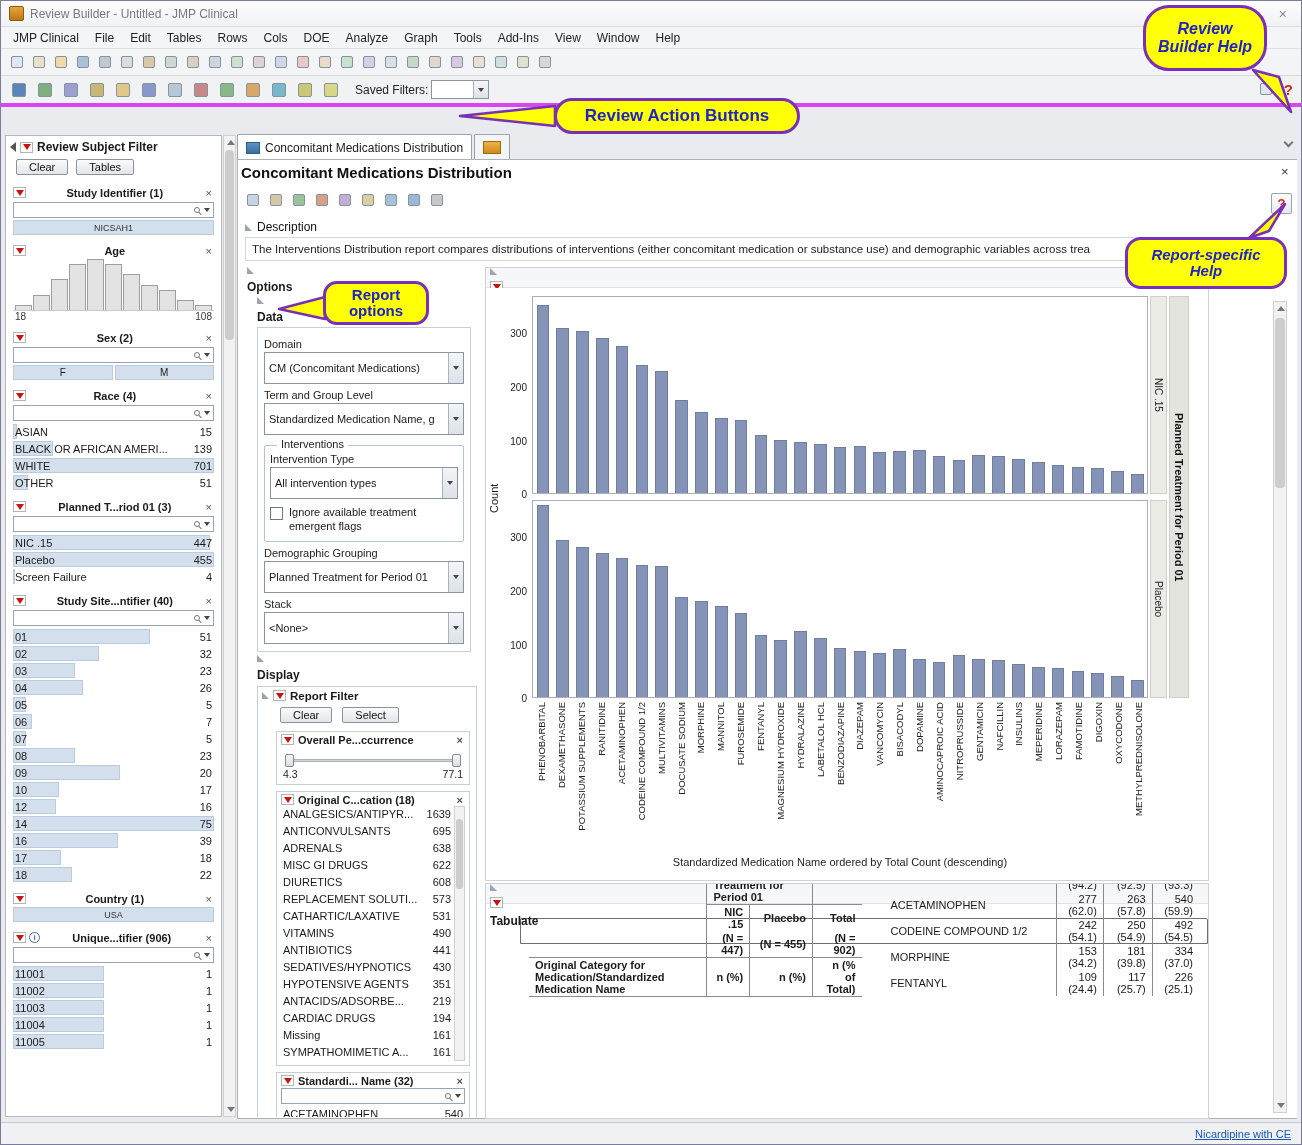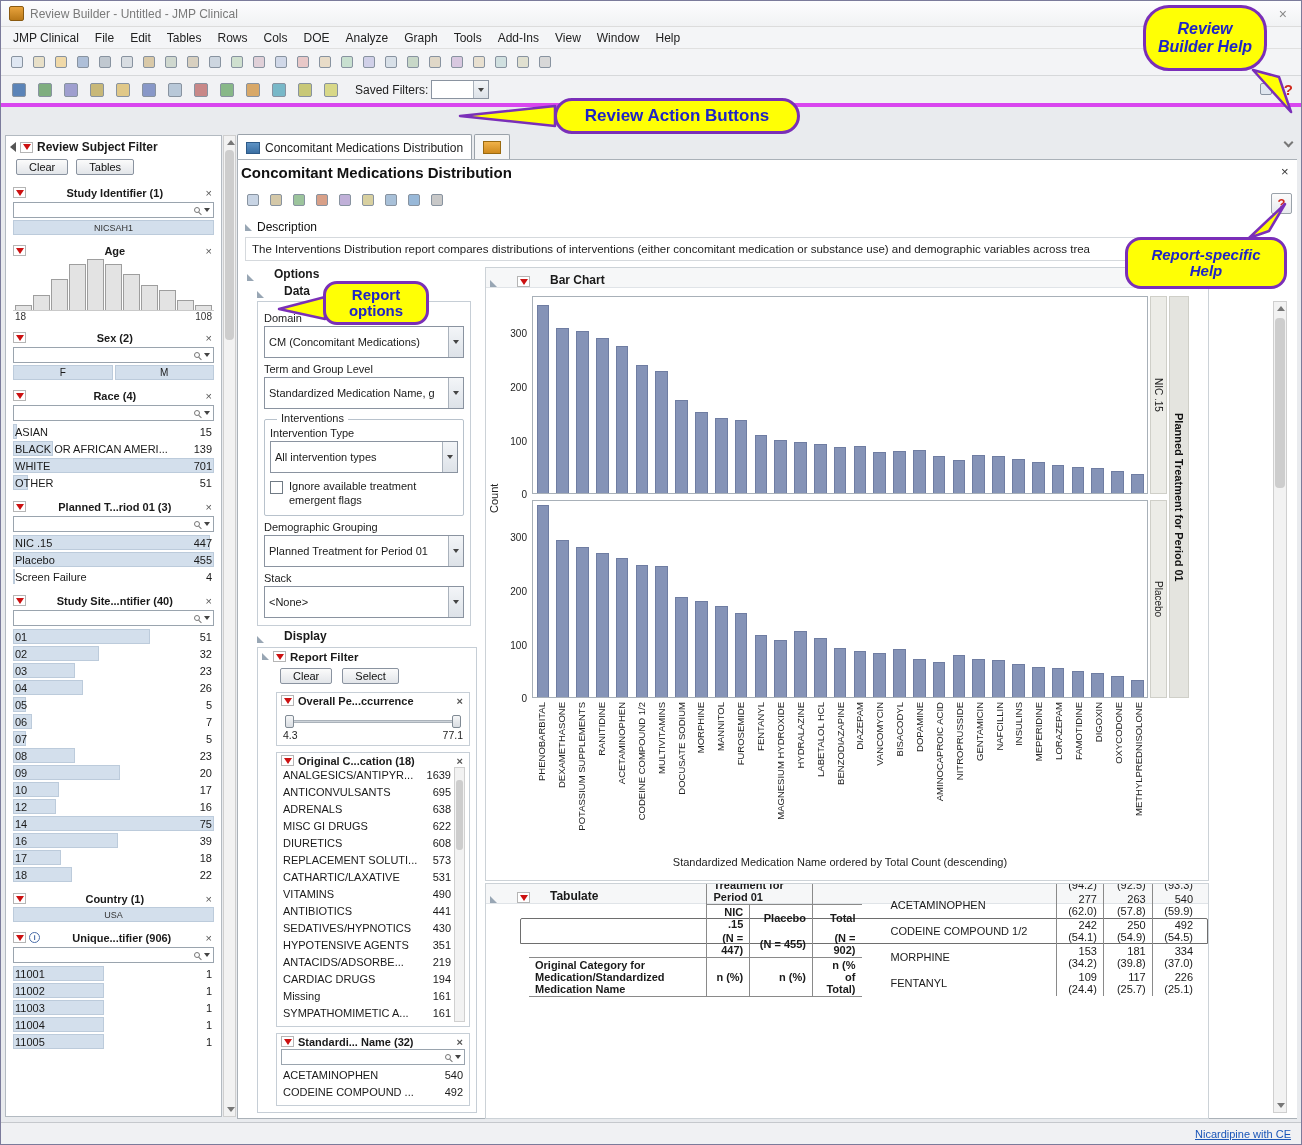--- a/index.html
+++ b/index.html
@@ -29,21 +29,21 @@
   .redtribox{width:13px;height:11px;border:1px solid #b5b5b5;background:#fff;display:inline-flex;align-items:center;justify-content:center;flex:0 0 auto;}
   .redtri{width:0;height:0;border-left:4px solid transparent;border-right:4px solid transparent;border-top:6px solid #cc1111;}
   .disc{width:0;height:0;border-bottom:7px solid #98a6b4;border-right:7px solid transparent;flex:0 0 auto;}
   .xbtn{color:#555;font-size:11px;padding:0 2px;flex:0 0 auto;}
   .caret{width:0;height:0;border-left:3px solid transparent;border-right:3px solid transparent;border-top:4px solid #444;}
   .mag{width:6px;height:6px;border:1px solid #777;border-radius:50%;position:relative;margin-right:4px;flex:0 0 auto;}
   .mag::after{content:"";position:absolute;right:-3px;bottom:-2px;width:4px;height:1px;background:#777;transform:rotate(45deg);}
   .btn{font-size:11px;padding:1px 12px;border:1px solid #8a93a0;background:linear-gradient(#fbfbfb,#e2e5e9);border-radius:2px;color:#111;}
   .dd{height:32px;border:1px solid #8a93a0;background:#fff;display:flex;align-items:center;font-size:11px;padding-left:4px;overflow:hidden;white-space:nowrap;}
   .ddbtn{margin-left:auto;width:15px;height:100%;border-left:1px solid #aab2bc;background:linear-gradient(#f3f5f8,#dde2e8);display:flex;align-items:center;justify-content:center;flex:0 0 auto;}
-  .sechead{display:flex;align-items:flex-end;gap:20px;font-weight:bold;font-size:12px;}
+  .sechead{display:flex;align-items:flex-start;gap:6px;font-weight:bold;font-size:12px;flex-direction:column;}
 
   
   .leftpanel{position:absolute;left:4px;top:134px;width:217px;height:982px;background:#fff;border:1px solid #b3bac1;overflow:hidden;padding:2px 0;}
   .lp-head{display:flex;align-items:center;gap:4px;padding:2px 4px;}
   .lp-title{font-weight:bold;font-size:12px;}
   .lp-collapse{width:0;height:0;border-top:5px solid transparent;border-bottom:5px solid transparent;border-right:6px solid #555;}
   .lp-buttons{display:flex;gap:8px;padding:3px 10px 6px;}
   .fgroup{margin:3px 7px 7px;}
   .fghead{display:flex;align-items:center;height:17px;gap:3px;}
   .fgtitle{flex:1;text-align:center;font-weight:bold;font-size:11px;white-space:nowrap;overflow:hidden;}

